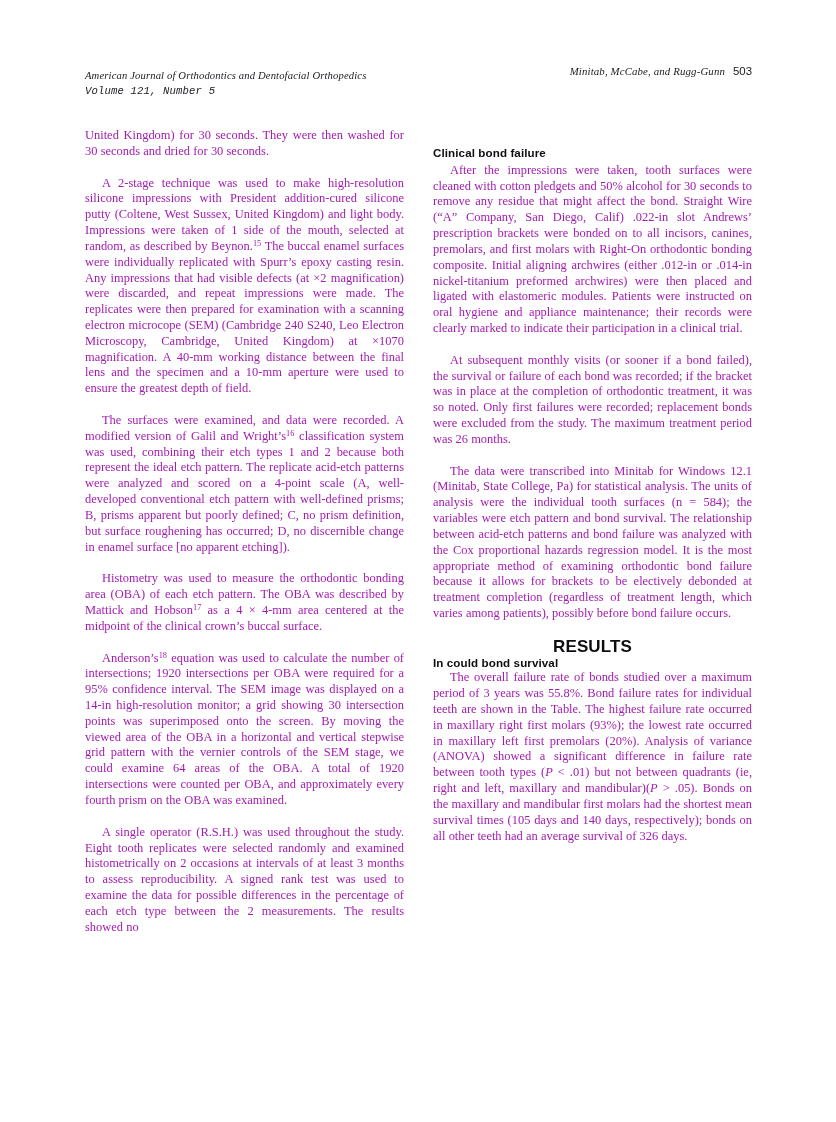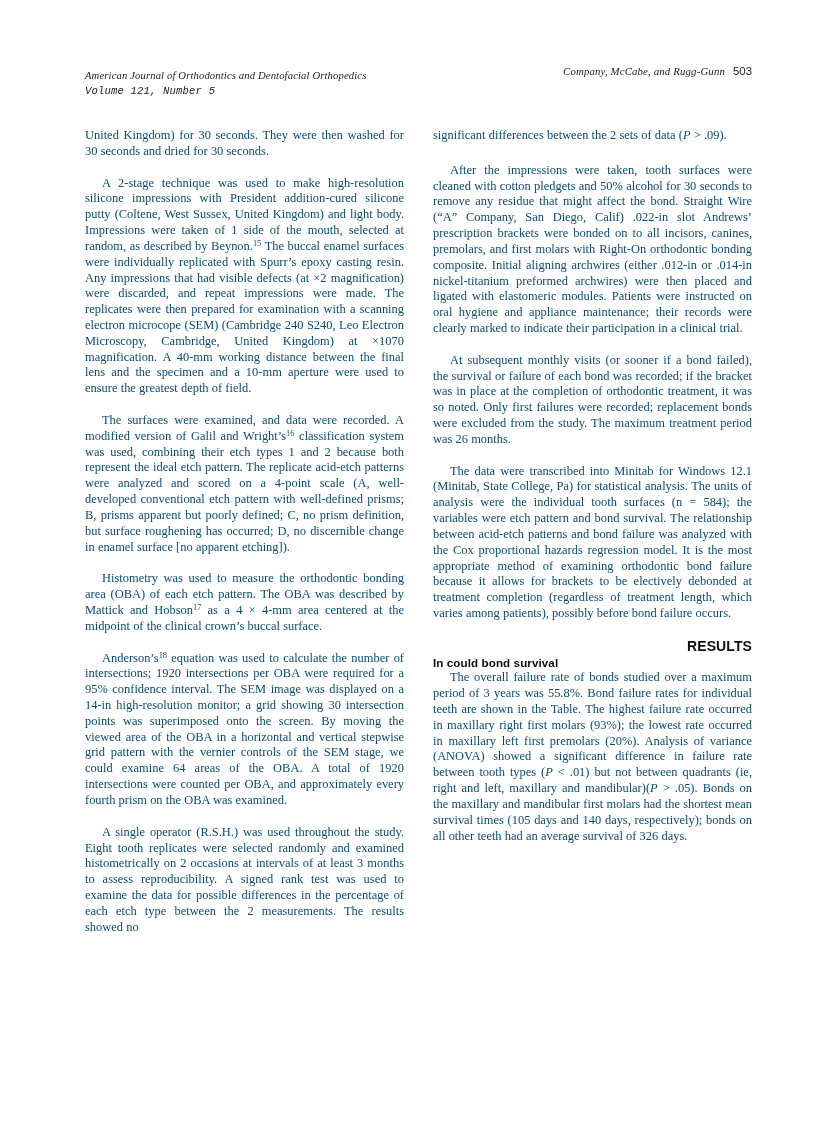--- a/index.html
+++ b/index.html
@@ -89,21 +89,21 @@
   .col-left  { left: 0; }
   .col-right { left: 348px; }
 
   p.para {
     margin: 0;
     padding: 0;
     font-size: 12.45px;
     line-height: 15.82px;
     text-align: justify;
     text-justify: inter-word;
-    color: #0c4a6e;
+    color: #a21caf;
     text-indent: 17px;
     word-spacing: 0.1px;
     -webkit-hyphens: none;
     hyphens: none;
   }
   p.para.cont {
     text-indent: 0;
   }
   p.para + p.para {
     margin-top: 16px;
@@ -113,26 +113,26 @@
     font-size: 8.3px;
     line-height: 0;
     vertical-align: 0.52em;
   }
   i, em { font-style: italic; }
 
   h2.section-head {
     margin: 0;
     font-family: "Liberation Sans", "DejaVu Sans", sans-serif;
     font-weight: bold;
-    font-size: 14px;
+    font-size: 17px;
     line-height: 15.82px;
     color: #0d0d12;
     letter-spacing: 0.1px;
     text-indent: 0;
-    text-align: right;
+    text-align: center;
   }
   h3.subsection-head {
     margin: 0;
     font-family: "Liberation Sans", "DejaVu Sans", sans-serif;
     font-weight: bold;
     font-size: 11.6px;
     line-height: 15.82px;
     color: #0d0d12;
     letter-spacing: 0.1px;
     text-indent: 0;
@@ -145,36 +145,36 @@
 <body>
 
 <div class="page">
 
   <div class="running-head">
     <div class="rh-left">
       <div>American Journal of Orthodontics and Dentofacial Orthopedics</div>
       <div class="vol">Volume 121, Number 5</div>
     </div>
     <div class="rh-right">
-      <span class="rh-authors">Company, McCabe, and Rugg-Gunn</span><span class="rh-pageno">503</span>
+      <span class="rh-authors">Minitab, McCabe, and Rugg-Gunn</span><span class="rh-pageno">503</span>
     </div>
   </div>
 
   <div class="columns">
     <div class="col col-left" id="col-left">
         <p class="para cont">United Kingdom) for 30 seconds. They were then washed for 30 seconds and dried for 30 seconds.</p>
         <p class="para">A 2-stage technique was used to make high-resolution silicone impressions with President addition-cured silicone putty (Coltene, West Sussex, United Kingdom) and light body. Impressions were taken of 1 side of the mouth, selected at random, as described by Beynon.<sup>15</sup> The buccal enamel surfaces were individually replicated with Spurr’s epoxy casting resin. Any impressions that had visible defects (at ×2 magnification) were discarded, and repeat impressions were made. The replicates were then prepared for examination with a scanning electron microcope (SEM) (Cambridge 240 S240, Leo Electron Microscopy, Cambridge, United Kingdom) at ×1070 magnification. A 40-mm working distance between the final lens and the specimen and a 10-mm aperture were used to ensure the greatest depth of field.</p>
         <p class="para">The surfaces were examined, and data were recorded. A modified version of Galil and Wright’s<sup>16</sup> classification system was used, combining their etch types 1 and 2 because both represent the ideal etch pattern. The replicate acid-etch patterns were analyzed and scored on a 4-point scale (A, well-developed conventional etch pattern with well-defined prisms; B, prisms apparent but poorly defined; C, no prism definition, but surface roughening has occurred; D, no discernible change in enamel surface [no apparent etching]).</p>
         <p class="para">Histometry was used to measure the orthodontic bonding area (OBA) of each etch pattern. The OBA was described by Mattick and Hobson<sup>17</sup> as a 4 × 4-mm area centered at the midpoint of the clinical crown’s buccal surface.</p>
         <p class="para">Anderson’s<sup>18</sup> equation was used to calculate the number of intersections; 1920 intersections per OBA were required for a 95% confidence interval. The SEM image was displayed on a 14-in high-resolution monitor; a grid showing 30 intersection points was superimposed onto the screen. By moving the viewed area of the OBA in a horizontal and vertical stepwise grid pattern with the vernier controls of the SEM stage, we could examine 64 areas of the OBA. A total of 1920 intersections were counted per OBA, and approximately every fourth prism on the OBA was examined.</p>
         <p class="para">A single operator (R.S.H.) was used throughout the study. Eight tooth replicates were selected randomly and examined histometrically on 2 occasions at intervals of at least 3 months to assess reproducibility. A signed rank test was used to examine the data for possible differences in the percentage of each etch type between the 2 measurements. The results showed no</p>
       </div>
     <div class="col col-right" id="col-right">
-        <p class="para cont">significant differences between the 2 sets of data (<i>P</i> &gt; .09).</p>
         <div class="spacer-head-before"></div>
+        <h3 class="subsection-head">Clinical bond failure</h3>
         <div class="spacer-head-after"></div>
         <p class="para">After the impressions were taken, tooth surfaces were cleaned with cotton pledgets and 50% alcohol for 30 seconds to remove any residue that might affect the bond. Straight Wire (“A” Company, San Diego, Calif) .022-in slot Andrews’ prescription brackets were bonded on to all incisors, canines, premolars, and first molars with Right-On orthodontic bonding composite. Initial aligning archwires (either .012-in or .014-in nickel-titanium preformed archwires) were then placed and ligated with elastomeric modules. Patients were instructed on oral hygiene and appliance maintenance; their records were clearly marked to indicate their participation in a clinical trial.</p>
         <p class="para">At subsequent monthly visits (or sooner if a bond failed), the survival or failure of each bond was recorded; if the bracket was in place at the completion of orthodontic treatment, it was so noted. Only first failures were recorded; replacement bonds were excluded from the study. The maximum treatment period was 26 months.</p>
         <p class="para">The data were transcribed into Minitab for Windows 12.1 (Minitab, State College, Pa) for statistical analysis. The units of analysis were the individual tooth surfaces (n = 584); the variables were etch pattern and bond survival. The relationship between acid-etch patterns and bond failure was analyzed with the Cox proportional hazards regression model. It is the most appropriate method of examining orthodontic bond failure because it allows for brackets to be electively debonded at treatment completion (regardless of treatment length, which varies among patients), possibly before bond failure occurs.</p>
         <div class="spacer-head-before"></div>
         <h2 class="section-head">RESULTS</h2>
         <h3 class="subsection-head">In could bond survival</h3>
         <p class="para">The overall failure rate of bonds studied over a maximum period of 3 years was 55.8%. Bond failure rates for individual teeth are shown in the Table. The highest failure rate occurred in maxillary right first molars (93%); the lowest rate occurred in maxillary left first premolars (20%). Analysis of variance (ANOVA) showed a significant difference in failure rate between tooth types (<i>P</i> &lt; .01) but not between quadrants (ie, right and left, maxillary and mandibular)(<i>P</i> &gt; .05). Bonds on the maxillary and mandibular first molars had the shortest mean survival times (105 days and 140 days, respectively); bonds on all other teeth had an average survival of 326 days.</p>
       </div>
   </div>

